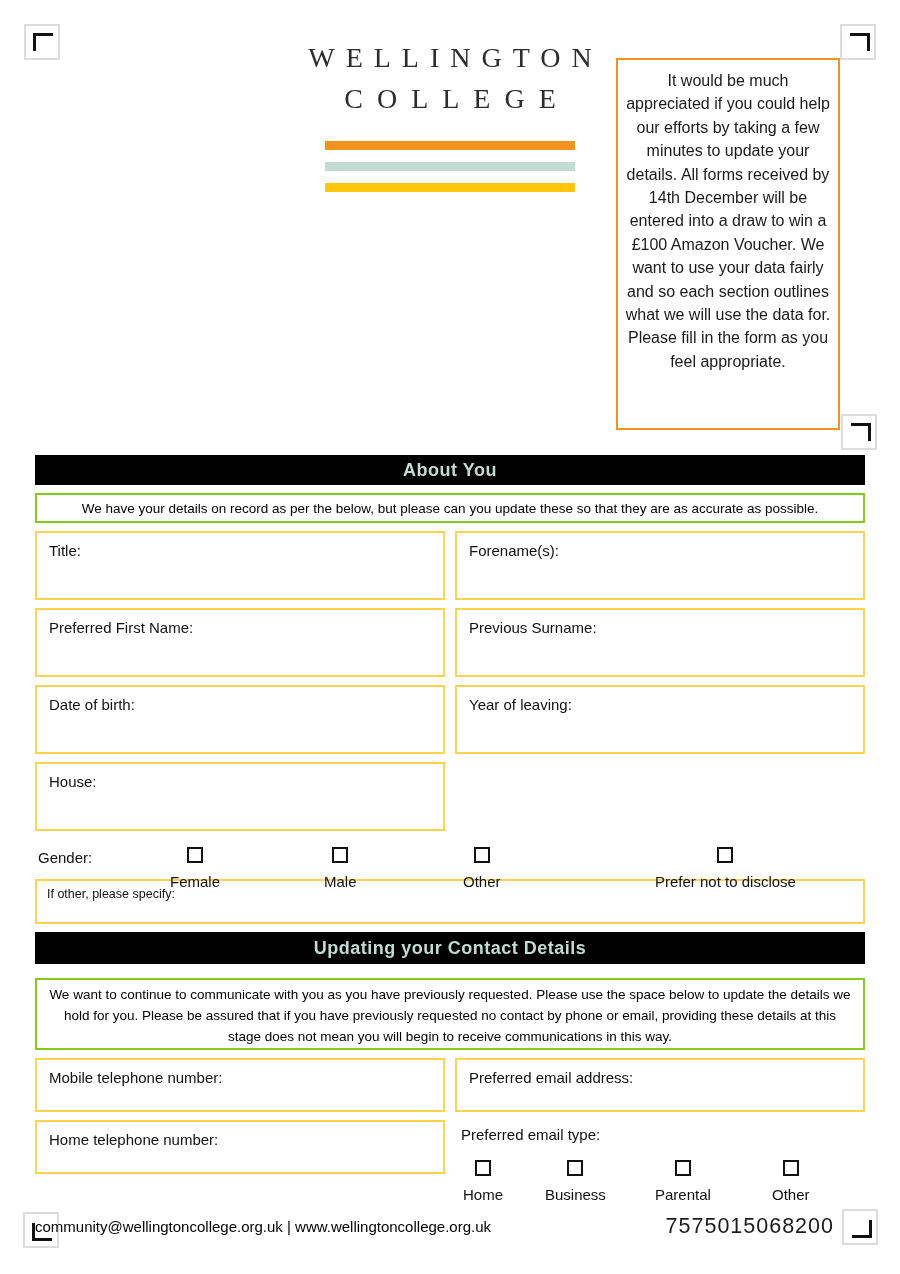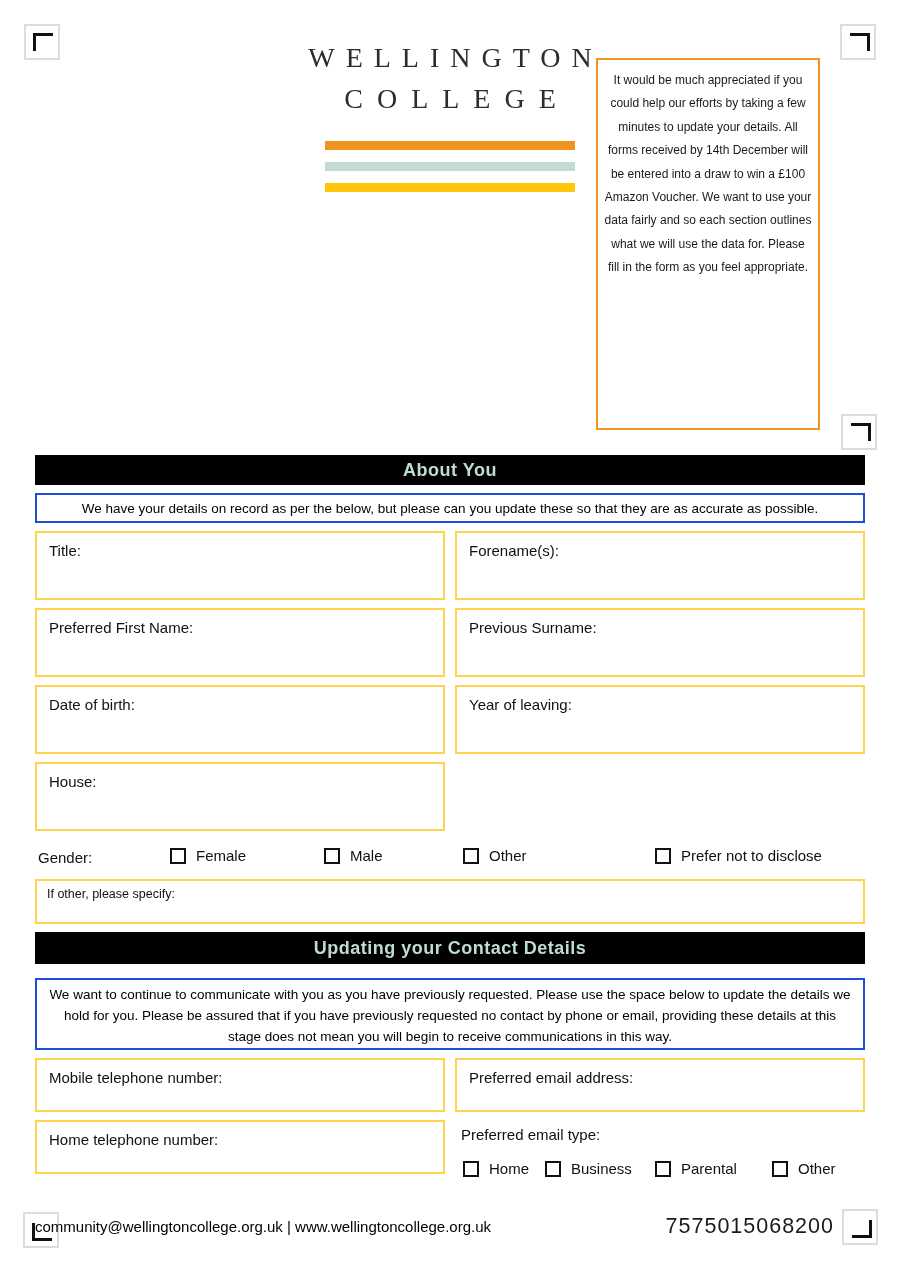--- a/index.html
+++ b/index.html
@@ -44,45 +44,45 @@
   .stripes { position: absolute; left: 325px; top: 141px; width: 250px; }
   .stripe { height: 9px; }
   .stripe + .stripe { margin-top: 12px; }
   .stripe.s-orange { background: #F0941F; }
   .stripe.s-teal   { background: #C3DCD3; }
   .stripe.s-yellow { background: #FFC60B; }
 
   
   .intro-box {
     position: absolute;
-    left: 596px; top: 58px; width: 224px; height: 372px;
+    left: 616px; top: 58px; width: 224px; height: 372px;
     border: 2px solid #F0941F;
     padding: 9px 6px;
-    font-size: 12px;
+    font-size: 16px;
     line-height: 23.4px;
     text-align: center;
     color: #1a1a1a;
   }
 
   
   .content { position: absolute; left: 35px; top: 455px; width: 830px; }
 
   .banner {
     height: 30px;
     background: #000;
     color: #BFDCD4;
     font-weight: bold;
     font-size: 18px;
     letter-spacing: 0.5px;
     display: flex; align-items: center; justify-content: center;
   }
   .banner.b2 { height: 32px; margin-top: 8px; }
 
   .note {
-    border: 2px solid #1d4ed8;
+    border: 2px solid #84cc16;
     margin-top: 8px;
     text-align: center;
     font-size: 13.5px;
     color: #000;
   }
   .note.n1 { height: 30px; display: flex; align-items: center; justify-content: center; margin-top: 8px; }
   .note.n2 { height: 72px; margin-top: 14px; line-height: 21px; padding: 4px 10px 0 10px; }
 
   .fields-grid {
     margin-top: 8px;
@@ -106,21 +106,21 @@
     column-gap: 10px;
     row-gap: 8px;
   }
   .contact-grid .field { height: 54px; }
   .email-type-cell { position: relative; height: 74px; padding: 6px 0 0 6px; font-size: 15px; }
   .email-type-options { position: absolute; top: 38px; left: 0; width: 100%; height: 26px; }
 
   .gender-row { position: relative; margin-top: 14px; height: 26px; font-size: 15px; }
   .gender-label { position: absolute; left: 3px; top: 4px; }
 
-  .opt { position: absolute; top: 2px; display: flex; align-items: center; gap: 10px; white-space: nowrap; }
+  .opt { position: absolute; top: 2px; display: flex; align-items: center; gap: 10px; white-space: nowrap; flex-direction: column; }
   .cb {
     width: 16px; height: 16px;
     border: 2px solid #111;
     background: #fff;
     display: inline-block;
     flex: 0 0 auto;
     cursor: pointer;
   }
   .opt .opt-label { font-size: 15px; }
 

